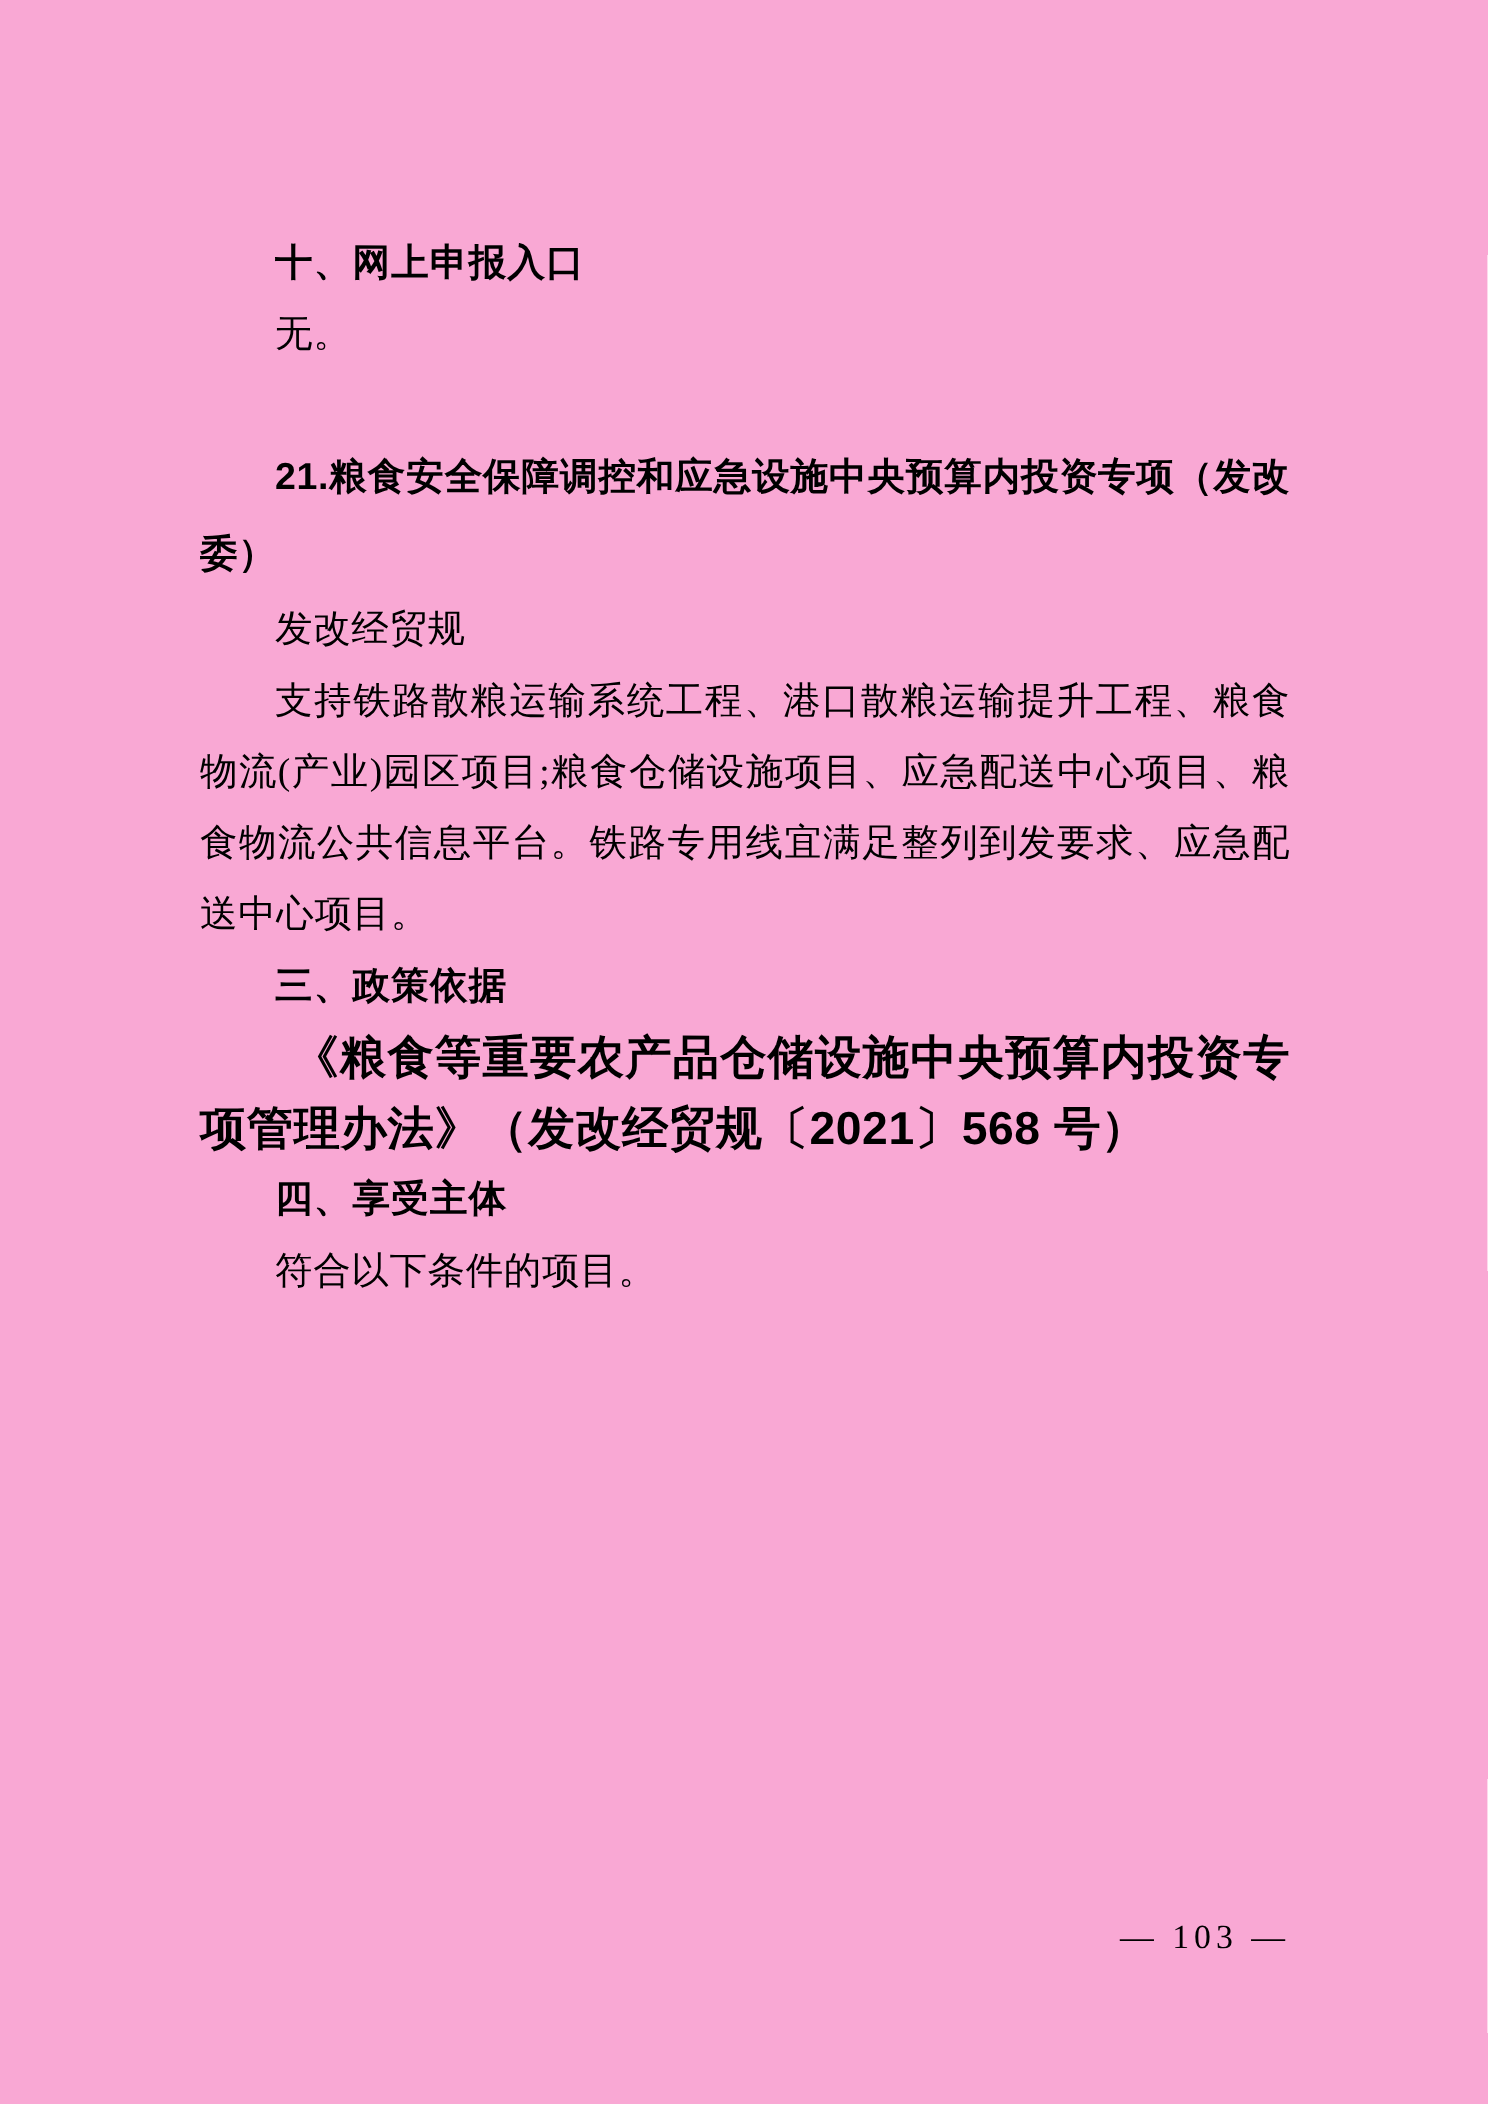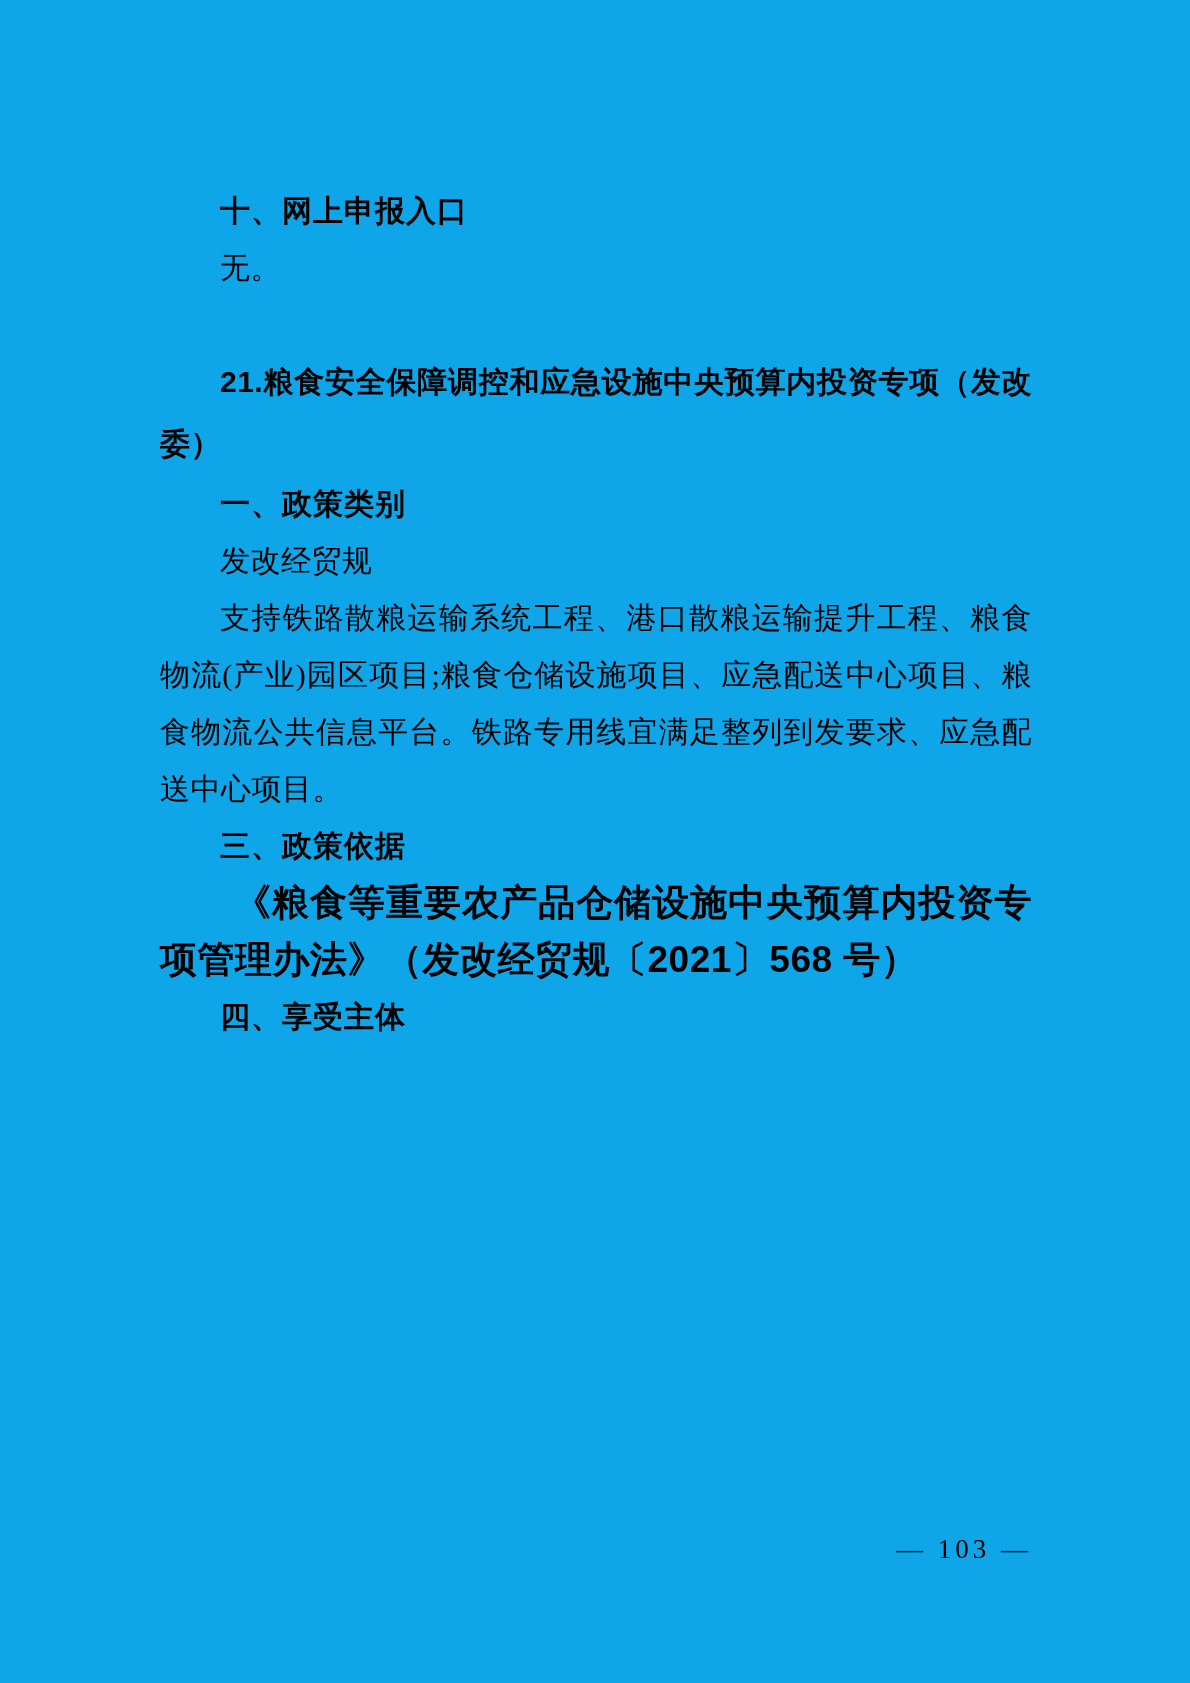--- a/index.html
+++ b/index.html
@@ -4,21 +4,21 @@
 <style>
   html, body {
     margin: 0;
     padding: 0;
     background: #ffffff;
   }
   .page {
     position: relative;
     width: 1190px;
     height: 1683px;
-    background: #0ea5e9;
+    background: #f9a8d4;
     color: #000000;
     overflow: hidden;
     font-family: "Liberation Serif", serif;
   }
   .content {
     position: absolute;
     left: 160px;
     top: 182px;
     width: 872px;
   }
@@ -77,22 +77,22 @@
   }
 </style>
 </head>
 <body>
 
 <div class="page">
   <div class="content">
     <h3 class="sec-heading">十、网上申报入口</h3>
     <p class="para">无。</p>
     <h2 class="doc-title">21.粮食安全保障调控和应急设施中央预算内投资专项（发改委）</h2>
-    <h3 class="sec-heading">一、政策类别</h3>
     <p class="para">发改经贸规</p>
     <p class="para">支持铁路散粮运输系统工程、港口散粮运输提升工程、粮食物流(产业)园区项目;粮食仓储设施项目、应急配送中心项目、粮食物流公共信息平台。铁路专用线宜满足整列到发要求、应急配送中心项目。</p>
     <h3 class="sec-heading">三、政策依据</h3>
     <p class="para-bold">《粮食等重要农产品仓储设施中央预算内投资专项管理办法》（发改经贸规〔2021〕568 号）</p>
     <h3 class="sec-heading">四、享受主体</h3>
+    <p class="para">符合以下条件的项目。</p>
   </div>
 
   <div class="footer">— 103 —</div>
 </div>
 
 </body></html>

